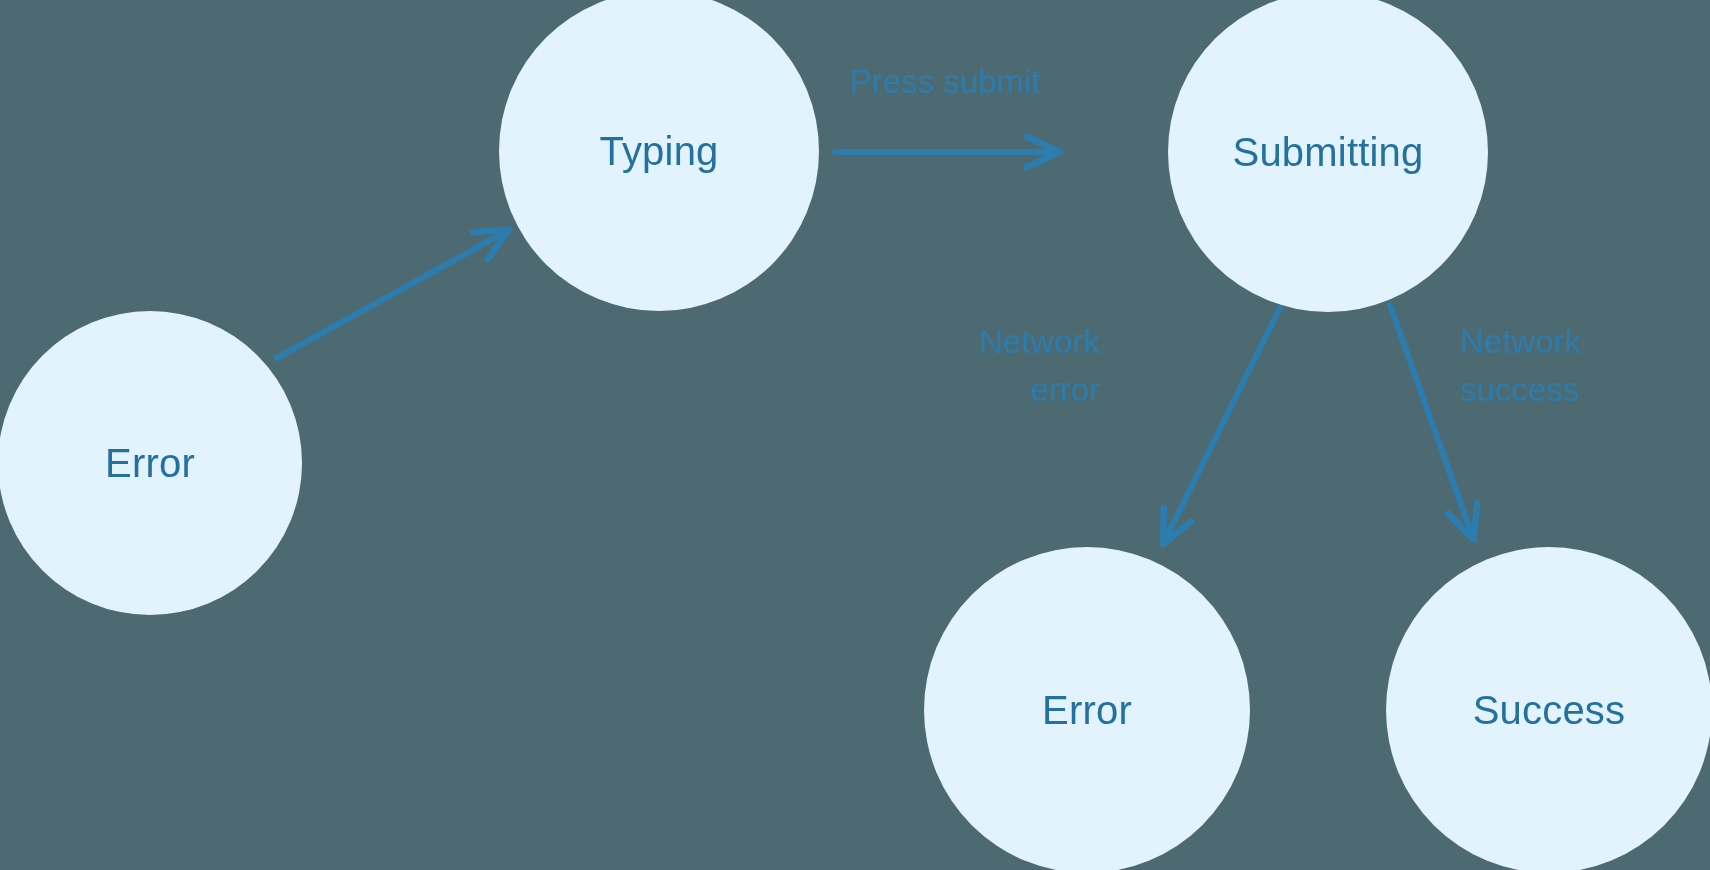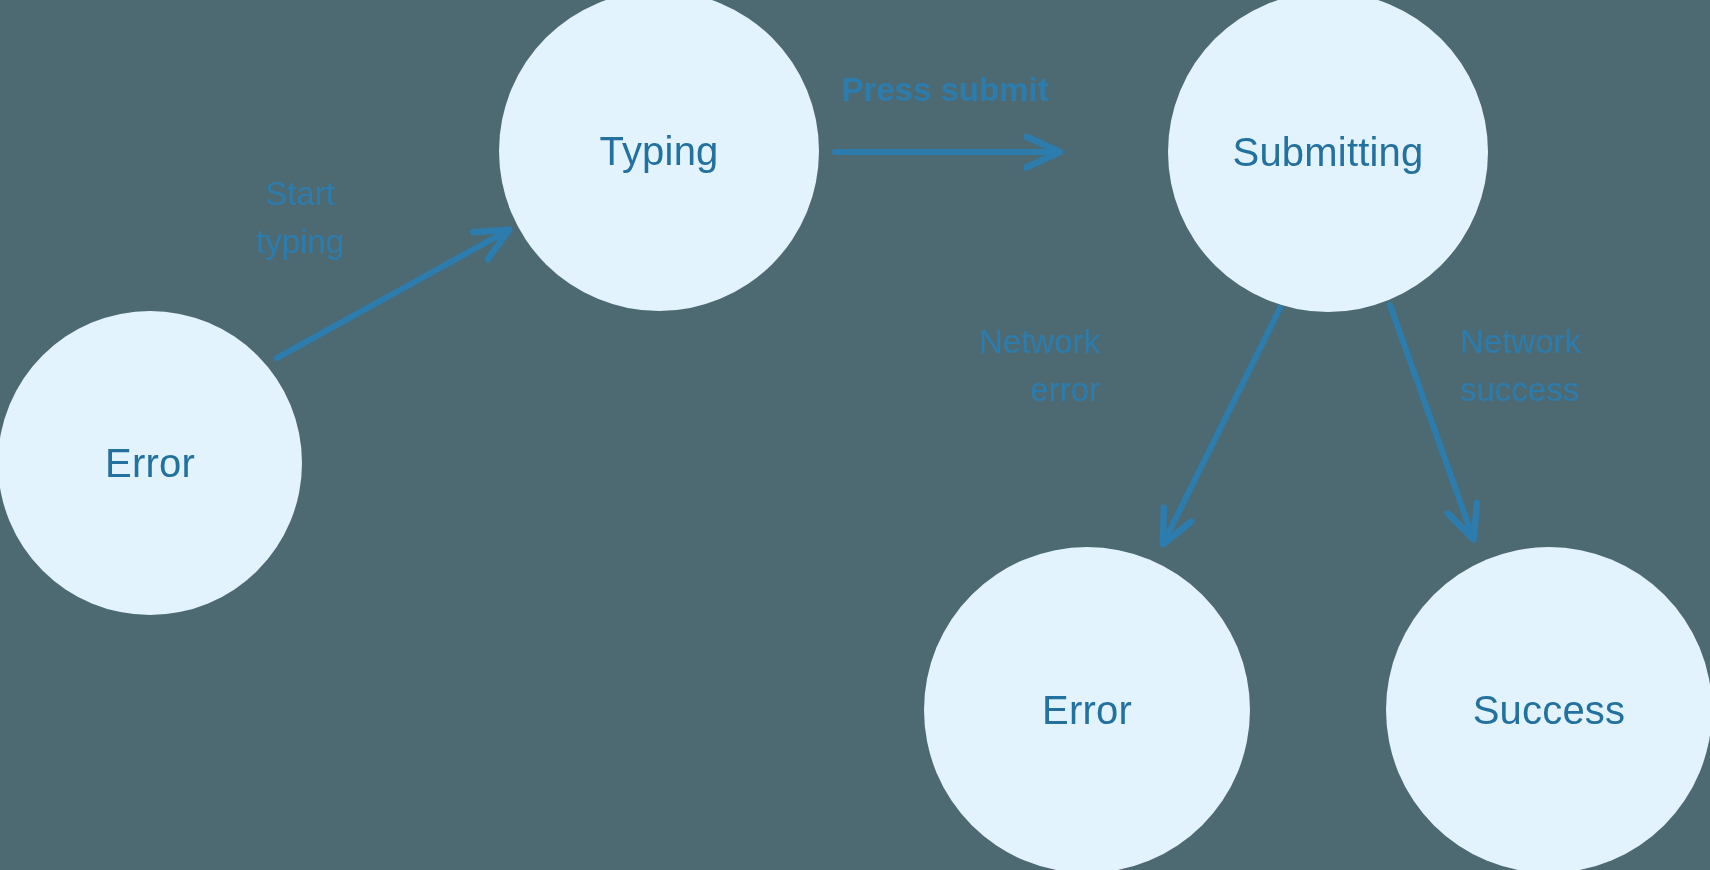--- a/index.html
+++ b/index.html
@@ -85,24 +85,22 @@
   </div>
 
   <div class="state-node" style="left:924px; top:547px; width:326px; height:326px;">
     <span class="state-label">Error</span>
   </div>
 
   <div class="state-node" style="left:1386px; top:547px; width:326px; height:326px;">
     <span class="state-label">Success</span>
   </div>
 
-  <div class="edge-label lbl-center" style="left:210px; top:170px; width:180px;">Start
-typing</div>
 
-  <div class="edge-label lbl-center" style="left:795px; top:66px; width:300px;font-weight:bold;">Press submit</div>
+  <div class="edge-label lbl-center" style="left:795px; top:58px; width:300px;">Press submit</div>
 
   <div class="edge-label lbl-right" style="left:860px; top:318px; width:240px;">Network
 error</div>
 
   <div class="edge-label lbl-left" style="left:1460px; top:318px; width:250px;">Network
 success</div>
 
 </div>
 
 </body></html>

